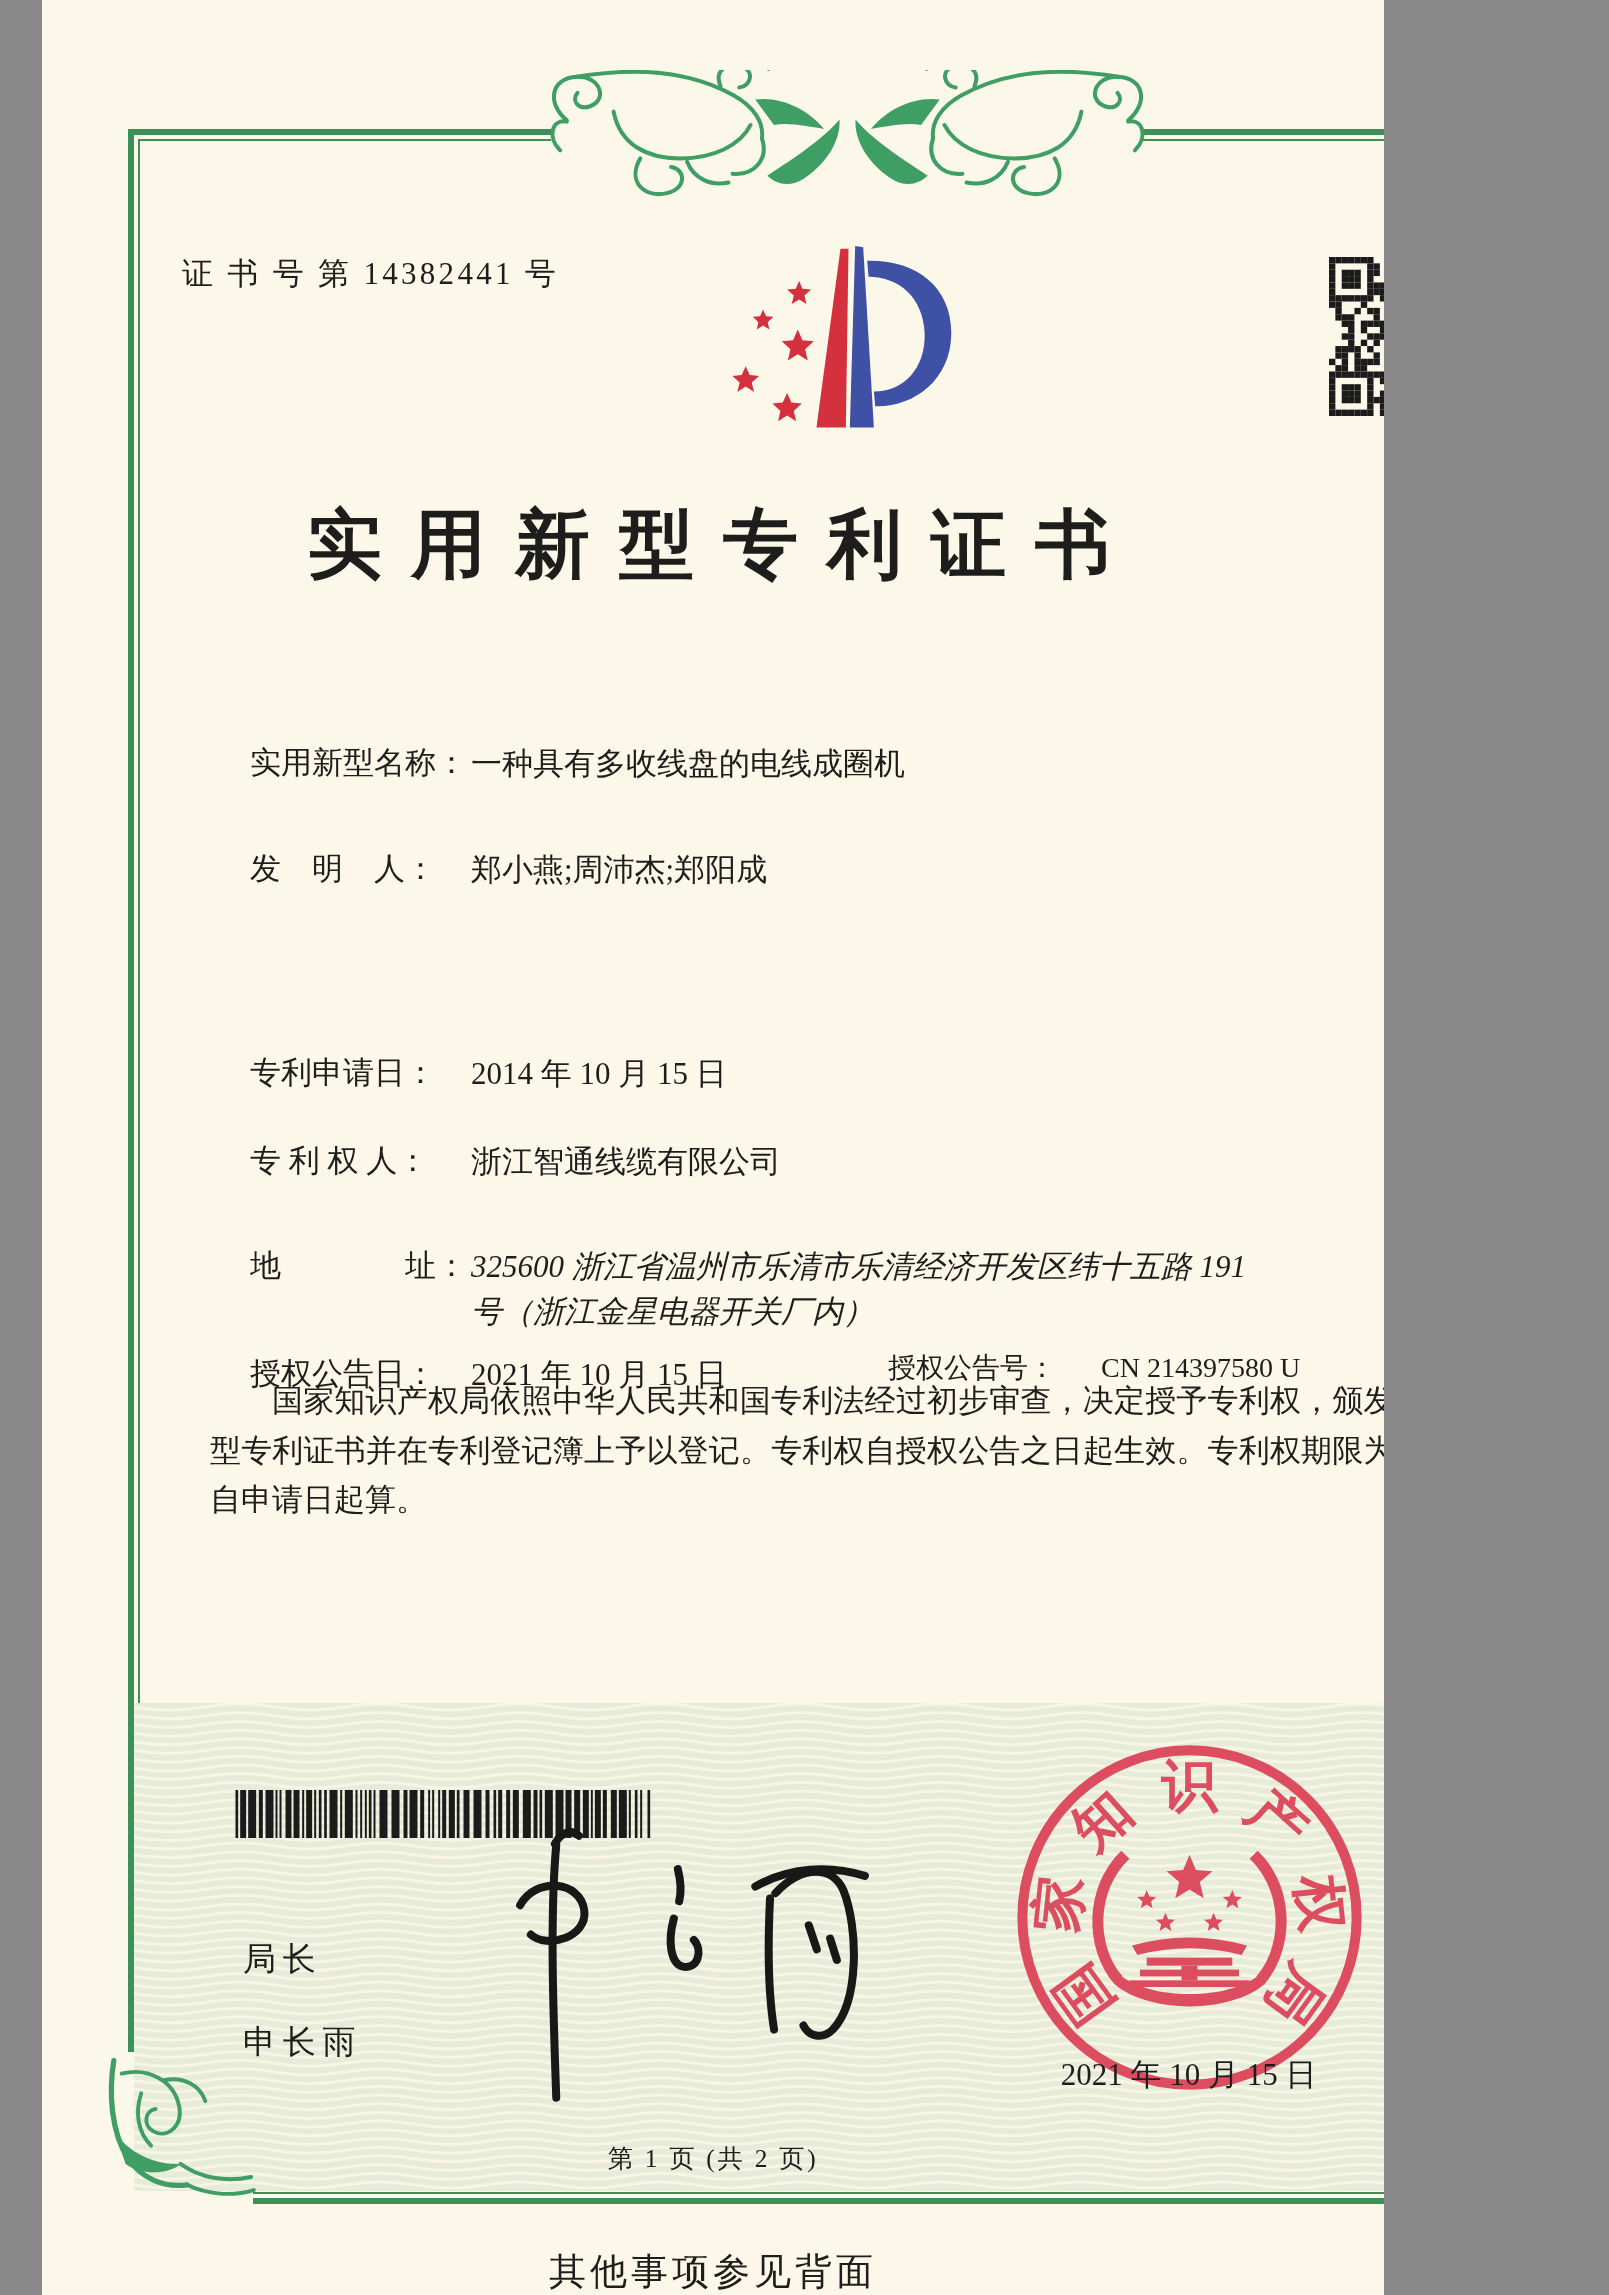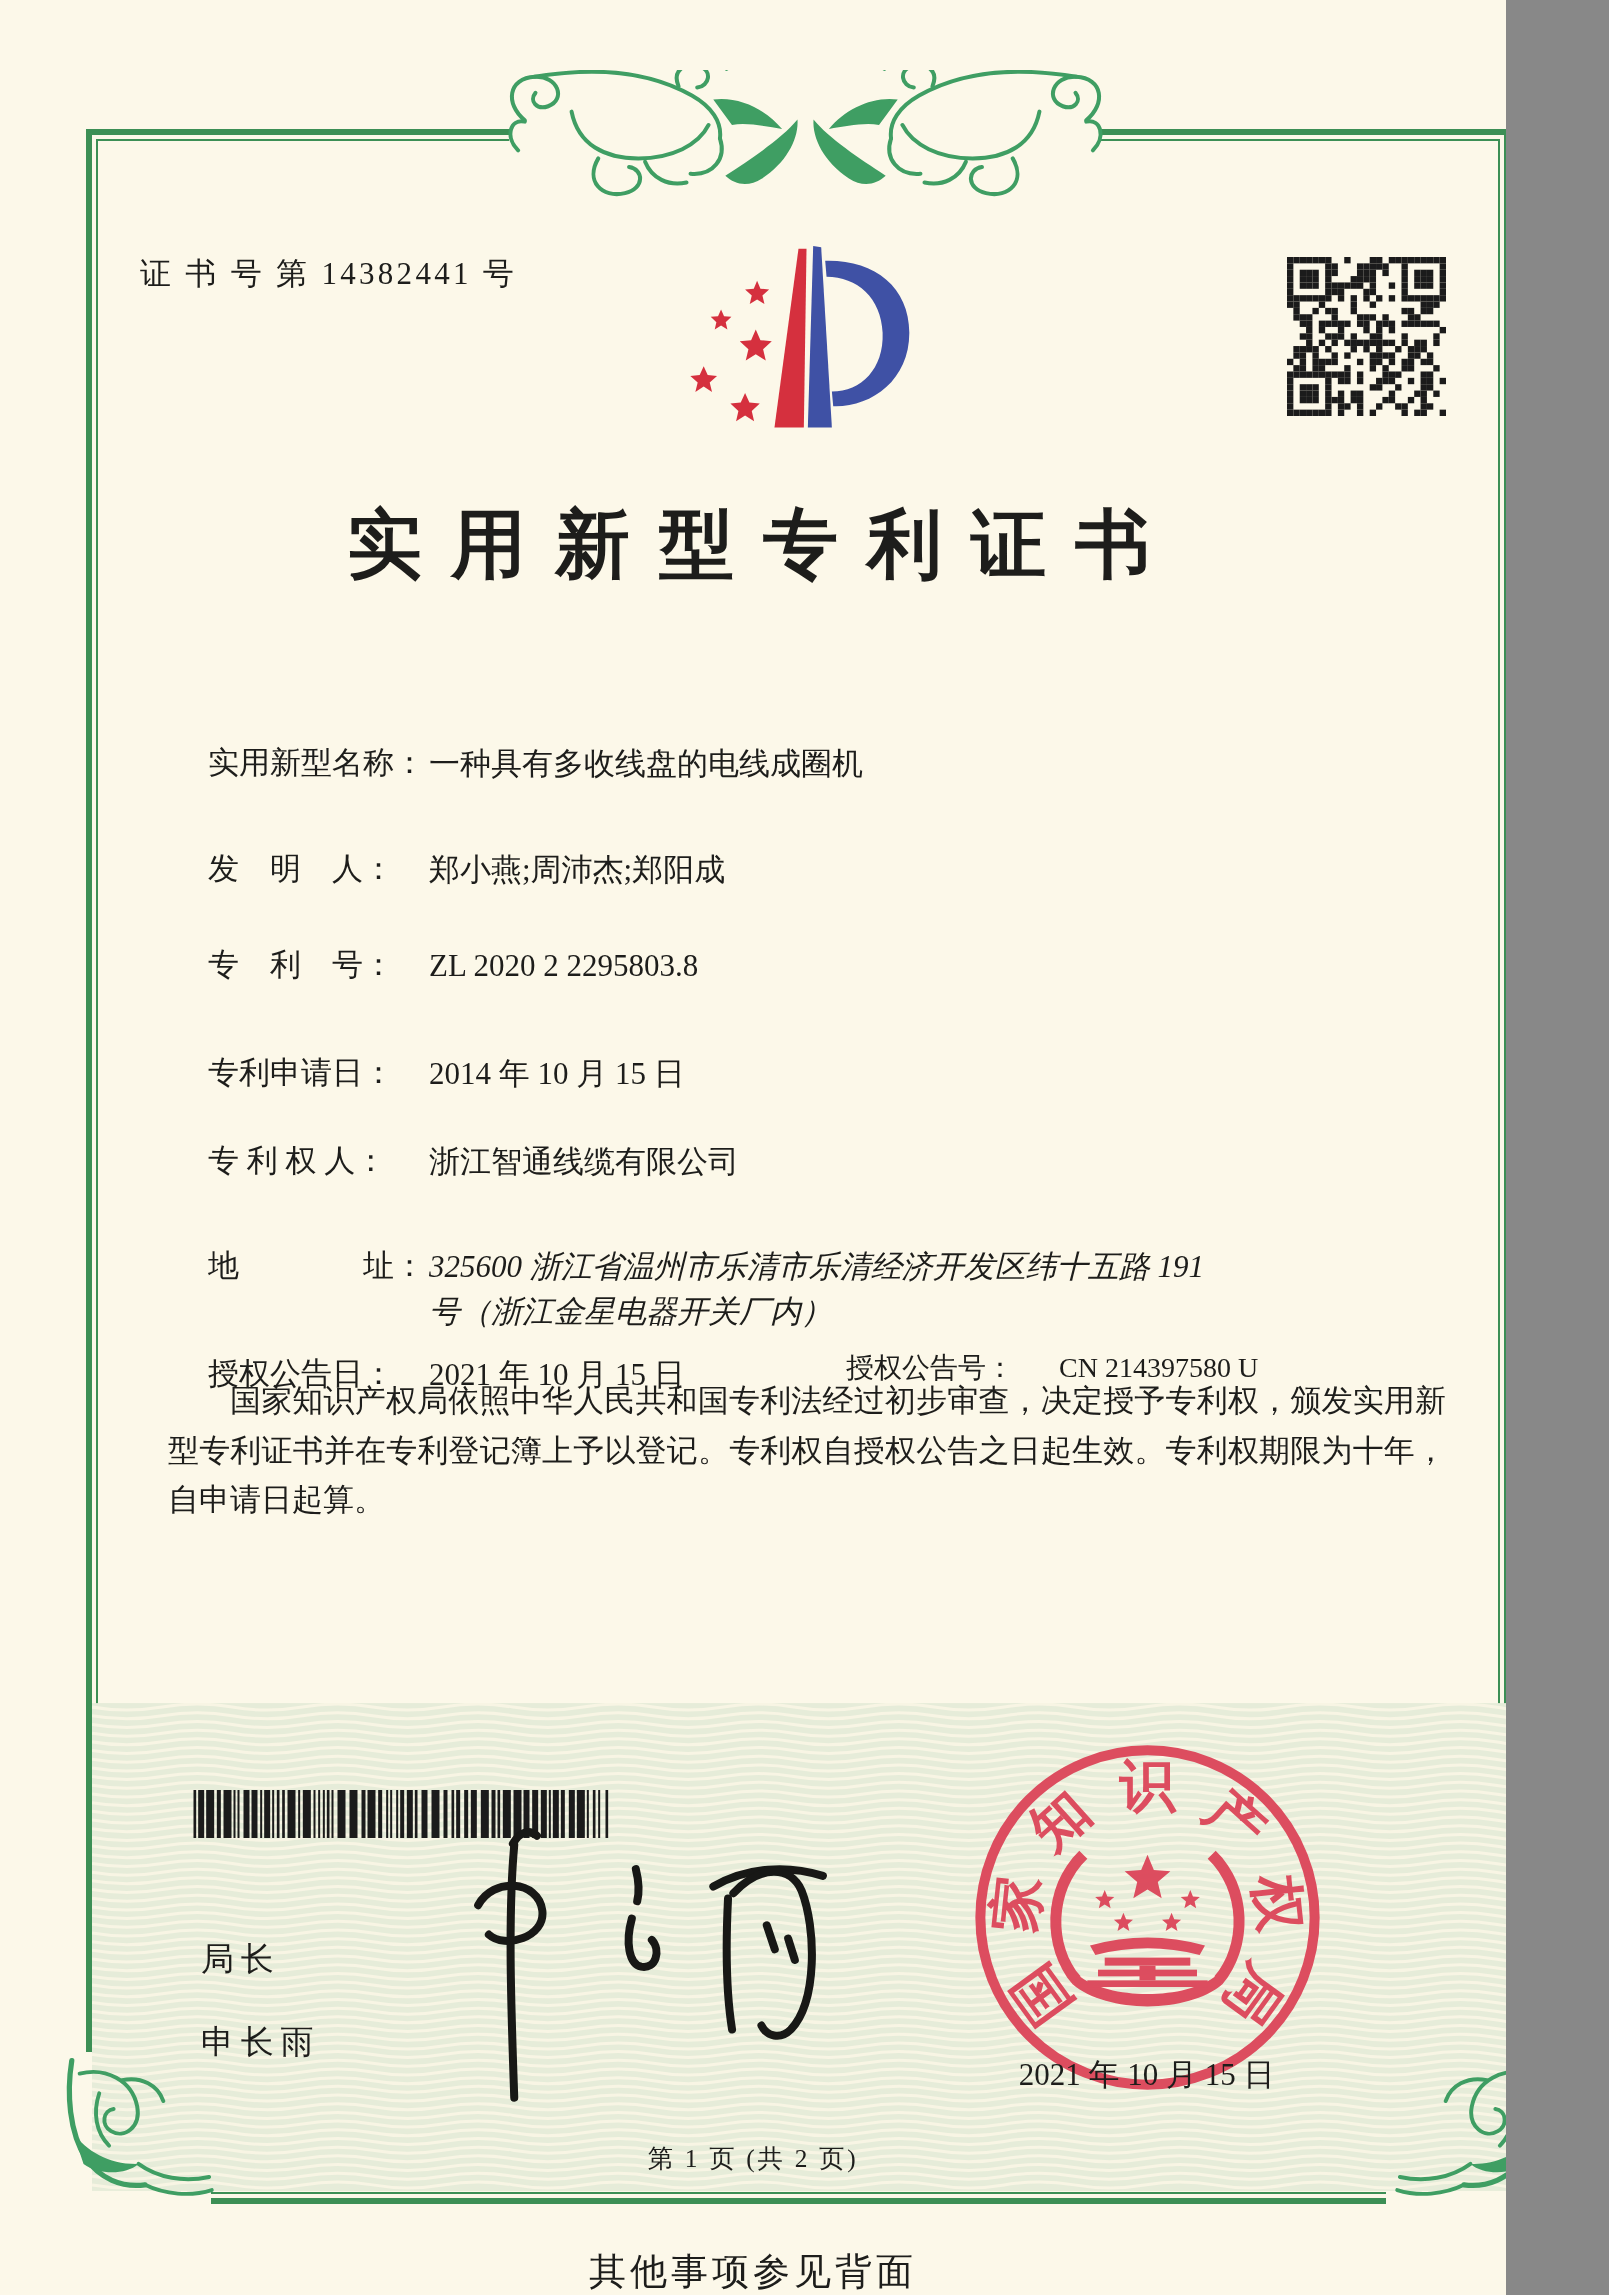--- a/index.html
+++ b/index.html
@@ -1,23 +1,23 @@
 <!DOCTYPE html>
 <html style="--paper: #fcf8e9; --green: #3c8f55; --deco: #3f9e63; --seal: #dc4156; --logo-red: #d5303e; --logo-blue: #3f51a5; --ink: #1d1d1b; --wave-bg: #e6ecd9; --wave-line: #f8f5e4;font-size:10.7px"><head>
 <meta charset="utf-8">
 <style>
   :root{
     --paper:#fcf8e9; --green:#3c8f55; --deco:#3f9e63; --ink:#1d1d1b;
     --seal:#dc4156; --logo-red:#d5303e; --logo-blue:#3f51a5;
     --wave-bg:#e6ecd9; --wave-line:#f8f5e4; --barcode:#1b1b1b;
   }
   html,body{margin:0;padding:0;background:#888;}
-  .page{position:relative;width:1506px;height:2295px;overflow:hidden;
+  .page{position:relative;width:1342px;height:2295px;overflow:hidden;
     background:var(--paper);color:var(--ink);
-    font-family:"Liberation Serif","DejaVu Serif",serif;}
+    font-family:"Liberation Serif","DejaVu Serif",serif;margin-left:42px;}
   .abs{position:absolute;}
   
   .frame{left:86px;top:129px;width:1424px;height:2075px;
     border:6px solid var(--green);box-sizing:border-box;z-index:1;}
   .frame-inner{position:absolute;left:4px;top:4px;right:4px;bottom:4px;
     border:2px solid var(--green);}
   .mask{background:var(--paper);z-index:2;}
   .orn{z-index:3;}
   .content{z-index:4;}
   .cert-no{left:140px;top:253px;font-size:31px;letter-spacing:3.3px;}
@@ -481,23 +481,20 @@
     </svg>
 
   <div class="abs content title">实用新型专利证书</div>
 
   <div class="abs content row" style="top:706px;">
     <span class="lbl">实用新型名称：</span><span class="val">一种具有多收线盘的电线成圈机</span>
   </div>
   <div class="abs content row" style="top:812px;">
     <span class="lbl">发　明　人：</span><span class="val">郑小燕;周沛杰;郑阳成</span>
   </div>
-  <div class="abs content row" style="top:908px;">
-    <span class="lbl">专　利　号：</span><span class="val">ZL 2020 2 2295803.8</span>
-  </div>
   <div class="abs content row" style="top:1016px;">
     <span class="lbl">专利申请日：</span><span class="val">2014 年 10 月 15 日</span>
   </div>
   <div class="abs content row" style="top:1104px;">
     <span class="lbl">专 利 权 人：</span><span class="val">浙江智通线缆有限公司</span>
   </div>
   <div class="abs content row" style="top:1209px;width:1304px;">
     <span class="lbl">地　　　　址：</span><span class="val" style="width:1049px;font-style:italic;">325600 浙江省温州市乐清市乐清经济开发区纬十五路 191
 号（浙江金星电器开关厂内）</span>
   </div>

